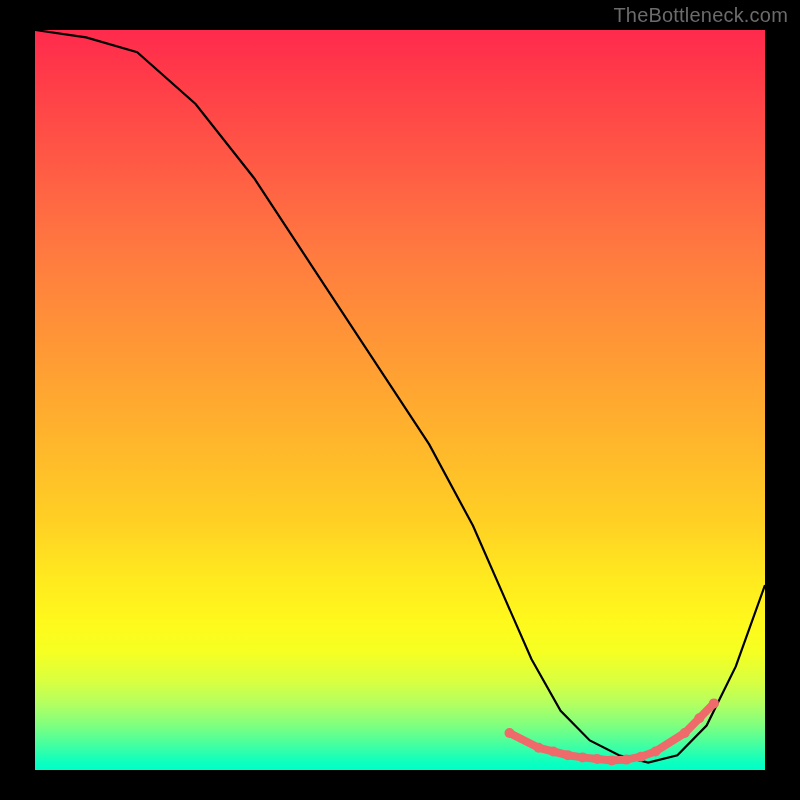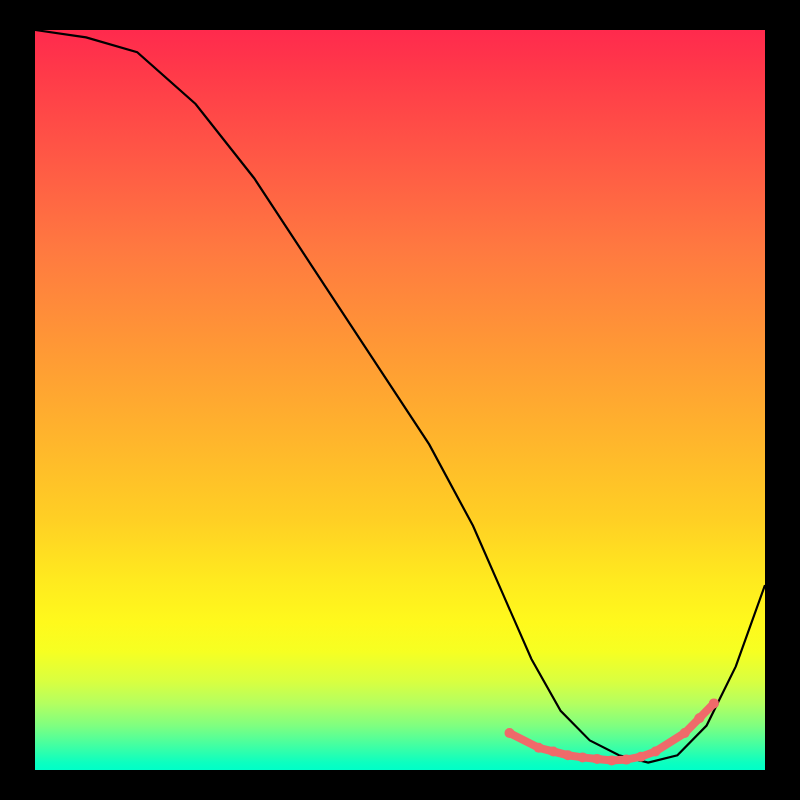--- a/index.html
+++ b/index.html
@@ -52,20 +52,21 @@
     width: 730px;
     height: 740px;
     z-index: 5;
   }
 </style>
 </head>
 <body>
 
 <div class="stage">
 
+  <div class="attribution">TheBottleneck.com</div>
 
   <div class="plot-area"></div>
 
   <svg class="overlay" viewBox="0 0 730 740" preserveAspectRatio="none">
     <path d="M0.0 0.0 L51.1 7.4 L102.2 22.2 L160.6 74.0 L219.0 148.0 L277.4 236.8 L335.8 325.6 L394.2 414.4 L438.0 495.8 L467.2 562.4 L496.4 629.0 L525.6 680.8 L554.8 710.4 L584.0 725.2 L613.2 732.6 L642.4 725.2 L671.6 695.6 L700.8 636.4 L730.0 555.0" fill="none" stroke="#000" stroke-width="2.2"></path>
     <path d="M474.5 703.0 L503.7 717.8 L518.3 721.5 L532.9 725.2 L547.5 727.4 L562.1 728.9 L576.7 730.4 L591.3 729.6 L605.9 726.7 L620.5 721.5 L649.7 703.0 L664.3 688.2 L678.9 673.4" fill="none" stroke="#ef6a6a" stroke-width="8" stroke-linecap="round"></path>
     <g>
         <circle cx="474.5" cy="703.0" r="5" fill="#ef6a6a"></circle>
         <circle cx="503.7" cy="717.8" r="5" fill="#ef6a6a"></circle>
         <circle cx="518.3" cy="721.5" r="5" fill="#ef6a6a"></circle>

